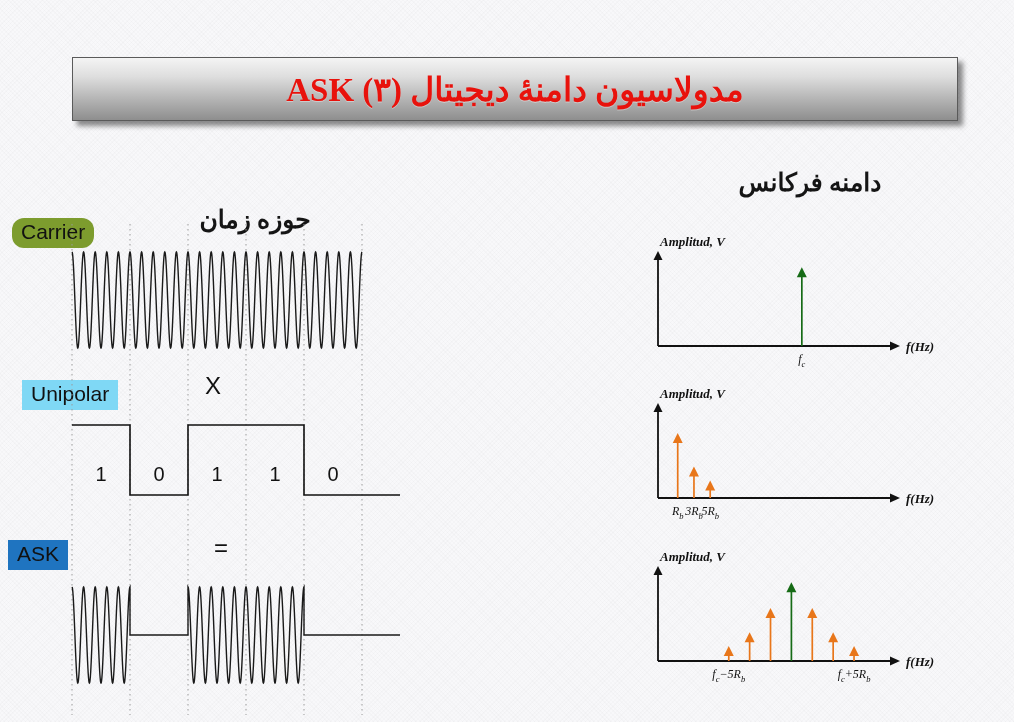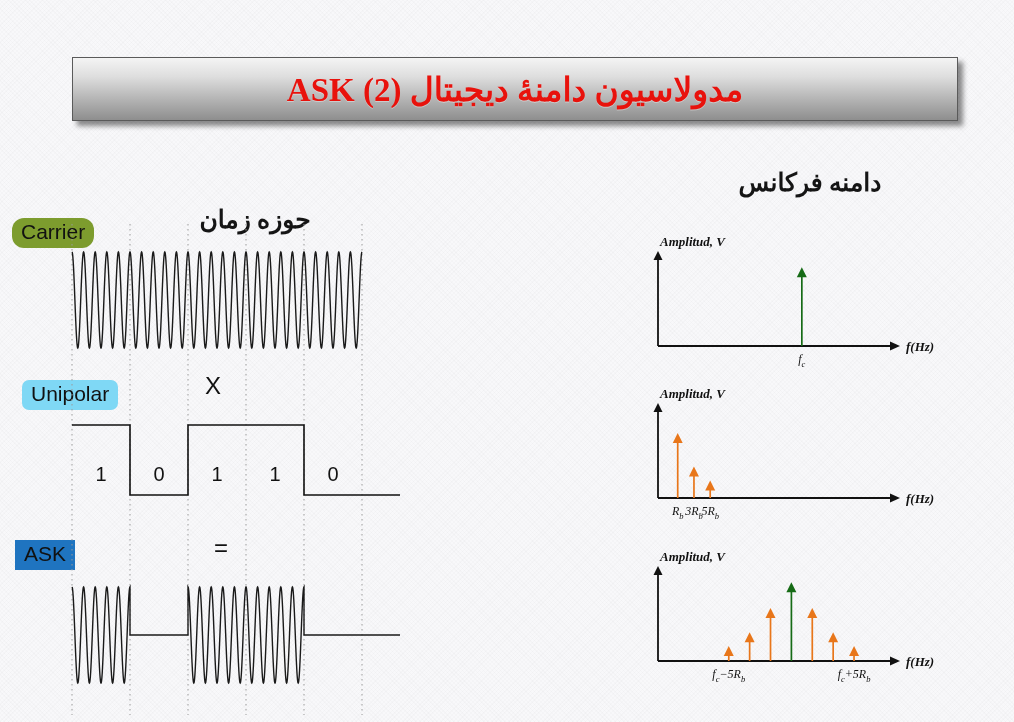--- a/index.html
+++ b/index.html
@@ -48,22 +48,22 @@
 
   
   .row-label{
     position:absolute;
     font-size:21px;color:#111;
     padding:3px 9px 5px 9px;
     line-height:1.05;
     white-space:nowrap;
   }
   #label-carrier{left:12px;top:218px;background:#7d9c2e;border-radius:12px;}
-  #label-unipolar{left:22px;top:380px;background:#7fd8f5;border-radius:7px;}
-  #label-ask{left:15px;top:540px;background:#1f74c0;}
+  #label-unipolar{left:22px;top:380px;background:#7fd8f5;}
+  #label-ask{left:8px;top:540px;background:#1f74c0;}
 
   
   .operator{
     position:absolute;font-size:24px;color:#111;font-family:"Liberation Sans",sans-serif;
   }
   #op-multiply{left:205px;top:372px;}
   #op-equals{left:214px;top:534px;}
 
   
   #time-svg{position:absolute;left:0px;top:210px;}
@@ -86,21 +86,21 @@
     font-family:"Liberation Sans", sans-serif;
     font-size:20px;fill:#111;
   }
 </style>
 </head>
 <body style="background: rgb(248, 248, 250);">
 
 <div class="texture"></div>
 
 <div class="title-banner">
-  <div class="title-text" style="color: rgb(232, 18, 12);">مدولاسیون دامنهٔ دیجیتال ASK (2)</div>
+  <div class="title-text" style="color: rgb(232, 18, 12);">مدولاسیون دامنهٔ دیجیتال ASK (۳)</div>
 </div>
 
 <div class="domain-heading" id="time-heading">حوزه زمان</div>
 <div class="domain-heading" id="freq-heading">دامنه فرکانس</div>
 
 <div class="row-label" id="label-carrier" style="background: rgb(125, 156, 46);">Carrier</div>
 <div class="row-label" id="label-unipolar" style="background: rgb(127, 216, 245);">Unipolar</div>
 <div class="row-label" id="label-ask" style="background: rgb(31, 116, 192);">ASK</div>
 
 <div class="operator" id="op-multiply">X</div>

